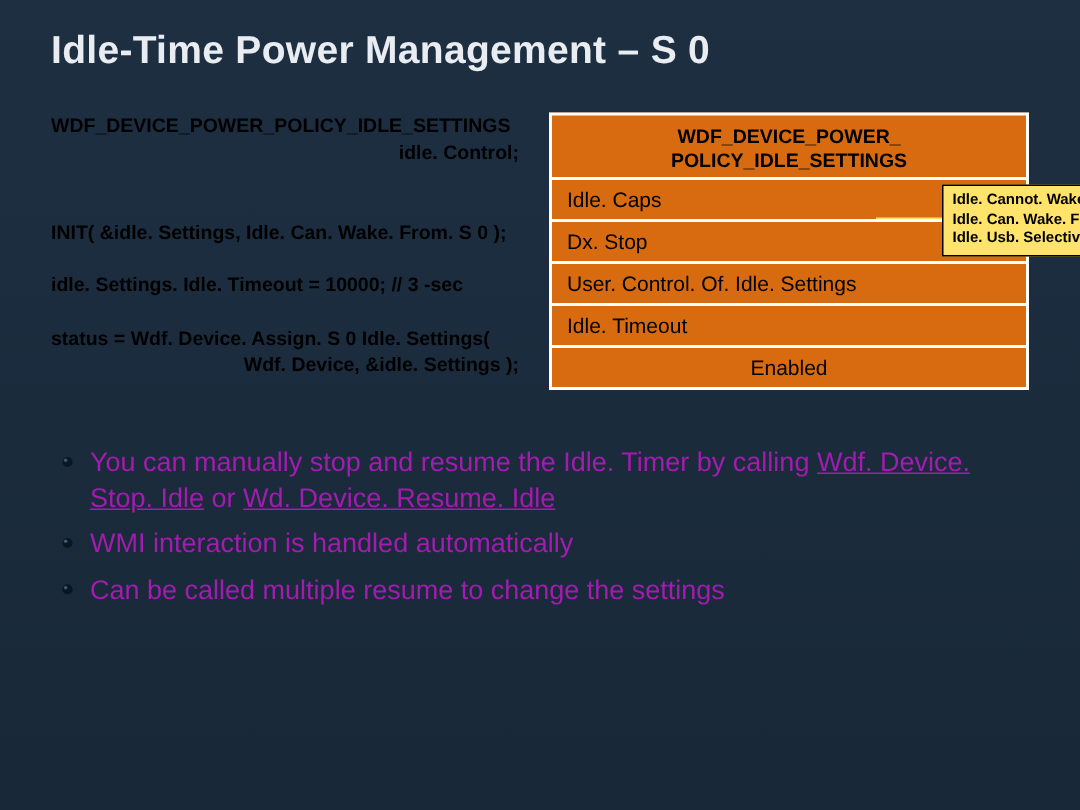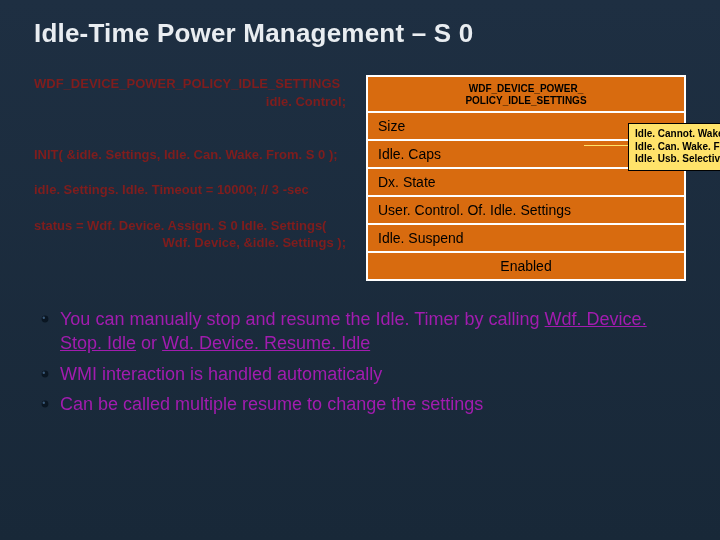--- a/index.html
+++ b/index.html
@@ -33,21 +33,21 @@
     align-items: flex-start;
   }
   .left-col {
     flex: 1 1 0;
     min-width: 0;
   }
   .code-block {
     font-family: "Arial", sans-serif;
     font-size: 13px;
     font-weight: 700;
-    color: #7f1d1d;
+    color: #000000;
     line-height: 1.35;
     margin-bottom: 18px;
     text-align: left;
     word-break: break-word;
   }
   .code-block .indent {
     display: block;
     text-align: right;
     padding-right: 2px;
   }
@@ -58,21 +58,21 @@
   .struct-box {
     border: 2px solid #ffffff;
     background: #d86b0f;
     color: #000000;
     font-family: Arial, sans-serif;
     font-weight: 400;
   }
   .struct-header {
     text-align: center;
     font-weight: 700;
-    font-size: 10px;
+    font-size: 13px;
     line-height: 1.2;
     padding: 6px 4px 4px 4px;
     border-bottom: 2px solid #ffffff;
   }
   .struct-row {
     border-bottom: 2px solid #ffffff;
     padding: 5px 10px;
     font-size: 14px;
   }
   .struct-row:last-child {
@@ -158,25 +158,24 @@
       </div>
 
     </div>
 
     <div class="right-wrap">
       <div class="struct-box">
         <div class="struct-header">
           <span>WDF_DEVICE_POWER_</span><br>
           <span>POLICY_IDLE_SETTINGS</span>
         </div>
-        <div class="struct-row">Size</div>
         <div class="struct-row">Idle. Caps</div>
-        <div class="struct-row">Dx. State</div>
+        <div class="struct-row">Dx. Stop</div>
         <div class="struct-row">User. Control. Of. Idle. Settings</div>
-        <div class="struct-row">Idle. Suspend</div>
+        <div class="struct-row">Idle. Timeout</div>
         <div class="struct-row">Enabled</div>
       </div>
 
       <div class="callout-line"></div>
       <div class="callout">
         <span>Idle. Cannot. Wake. From. S 0</span><br>
         <span>Idle. Can. Wake. From. S 0</span><br>
         <span>Idle. Usb. Selective. Suspend</span>
       </div>
     </div>

